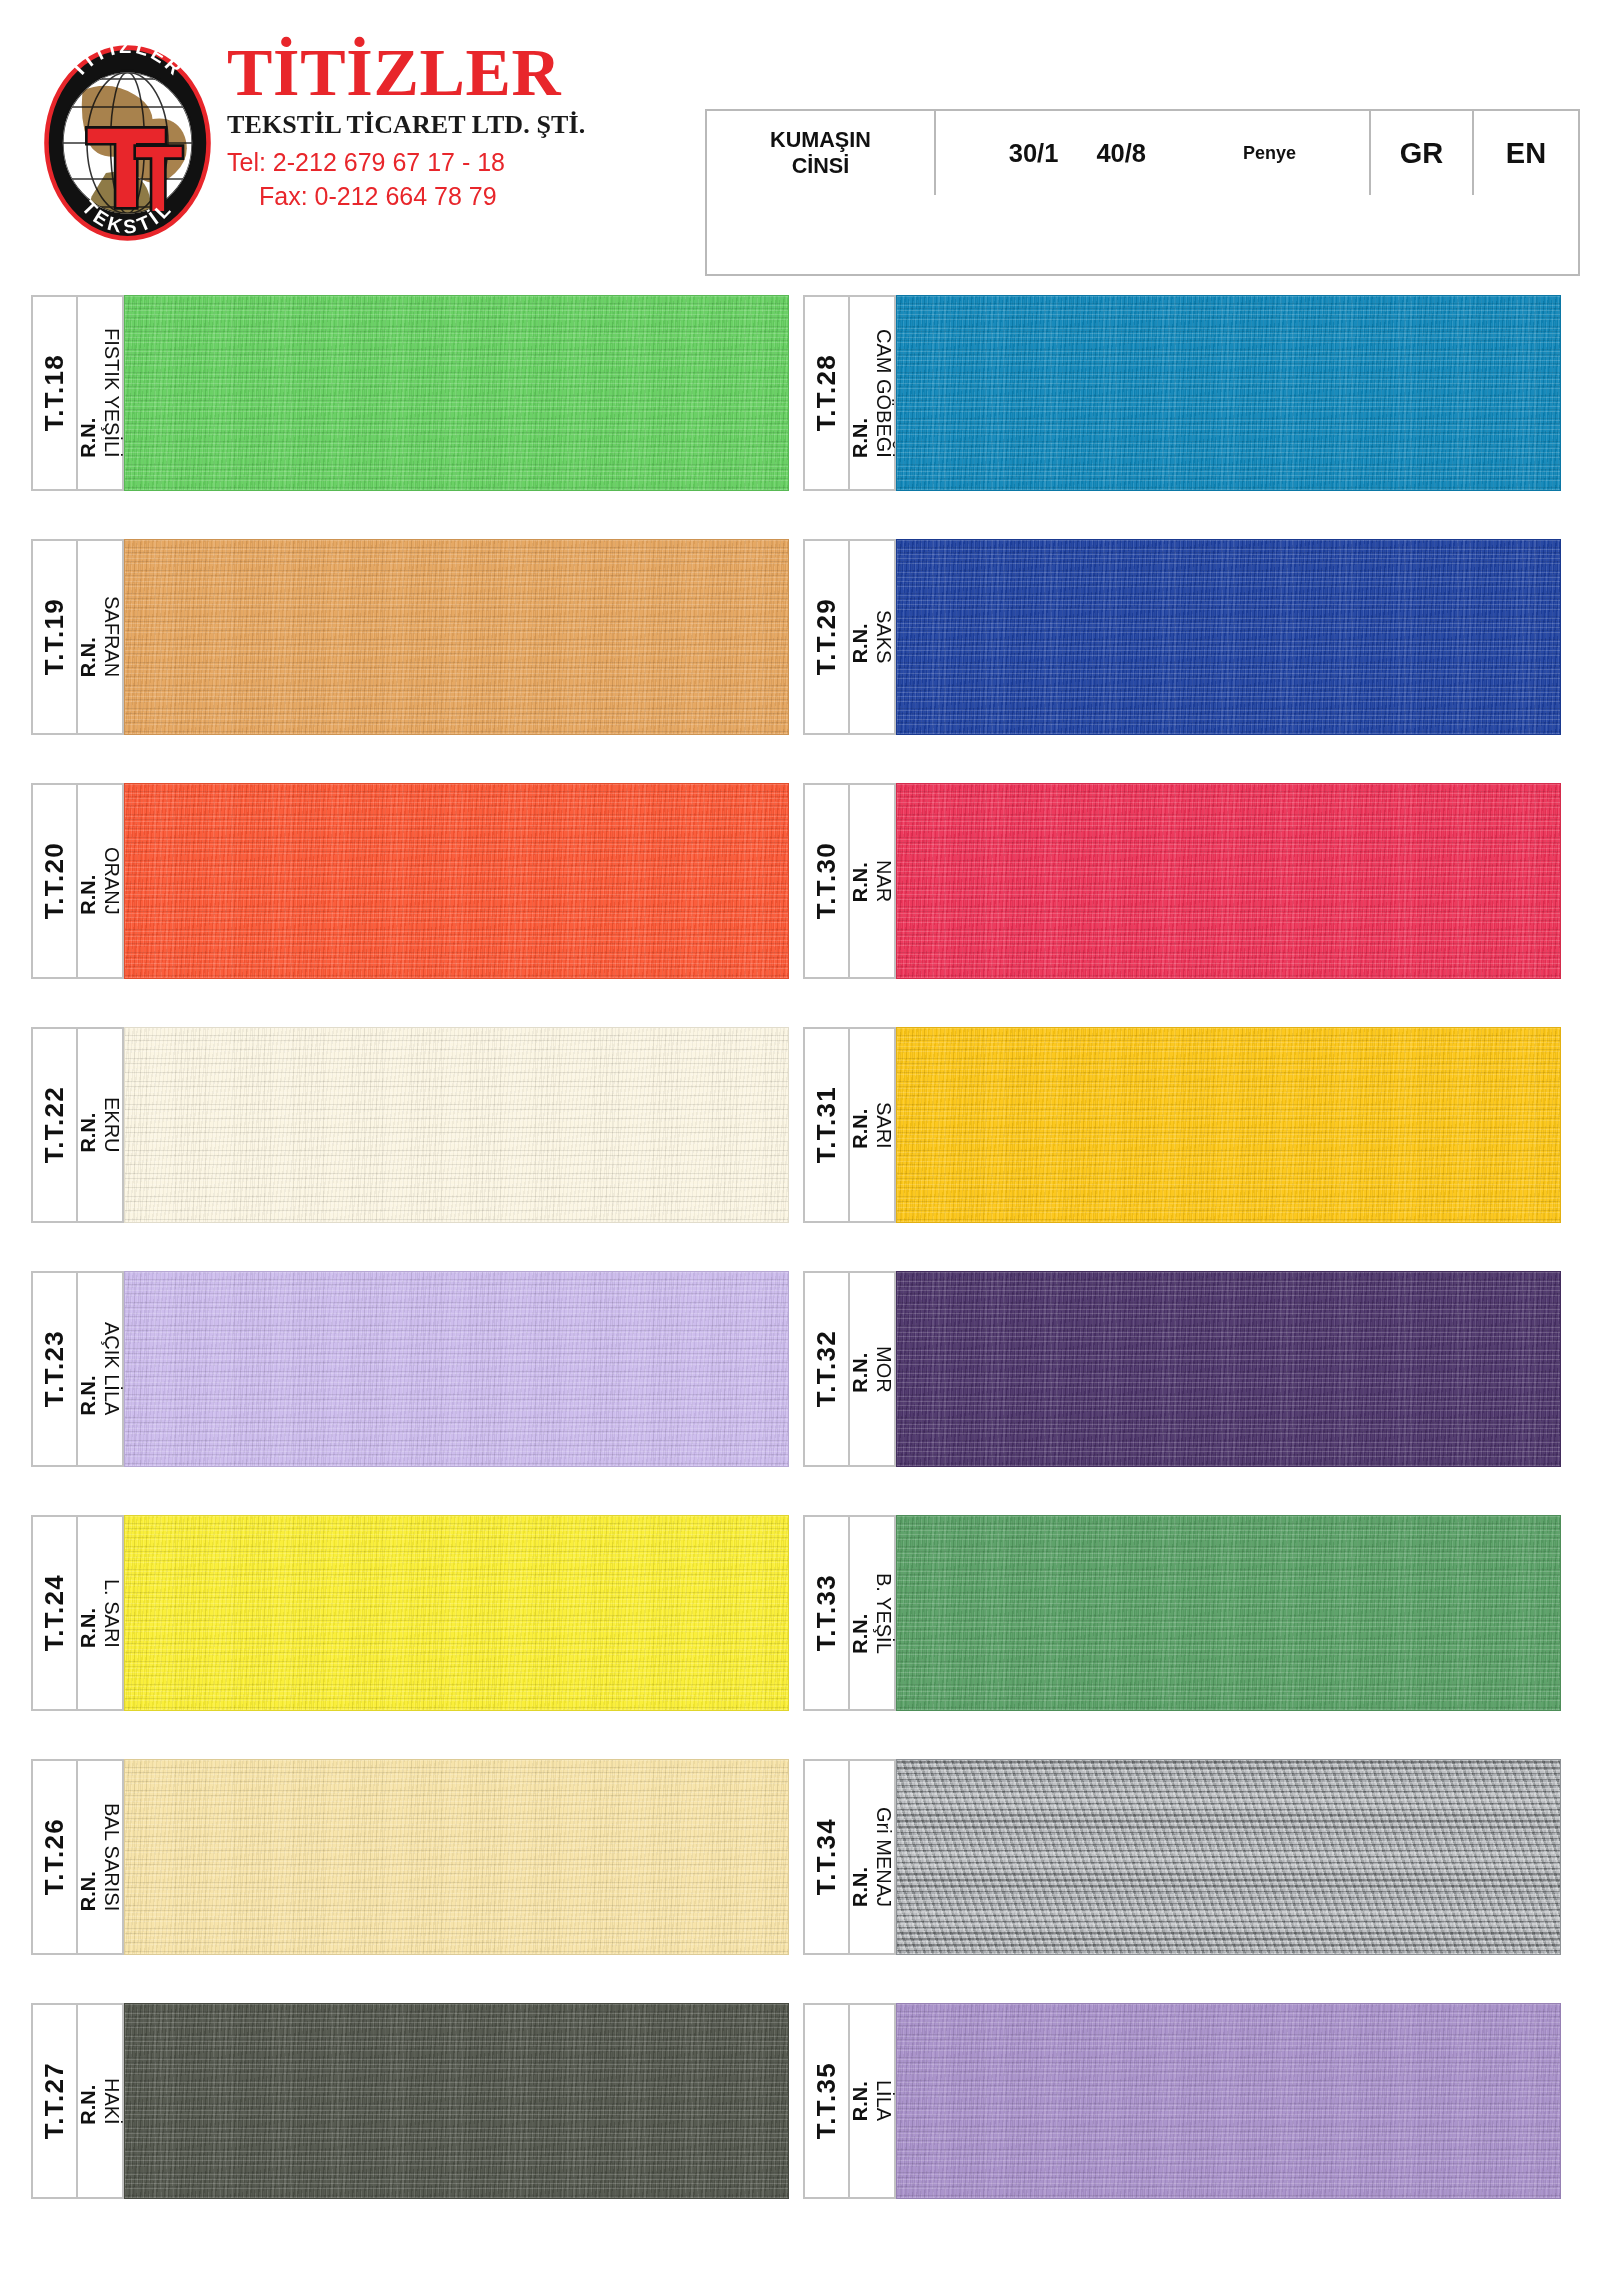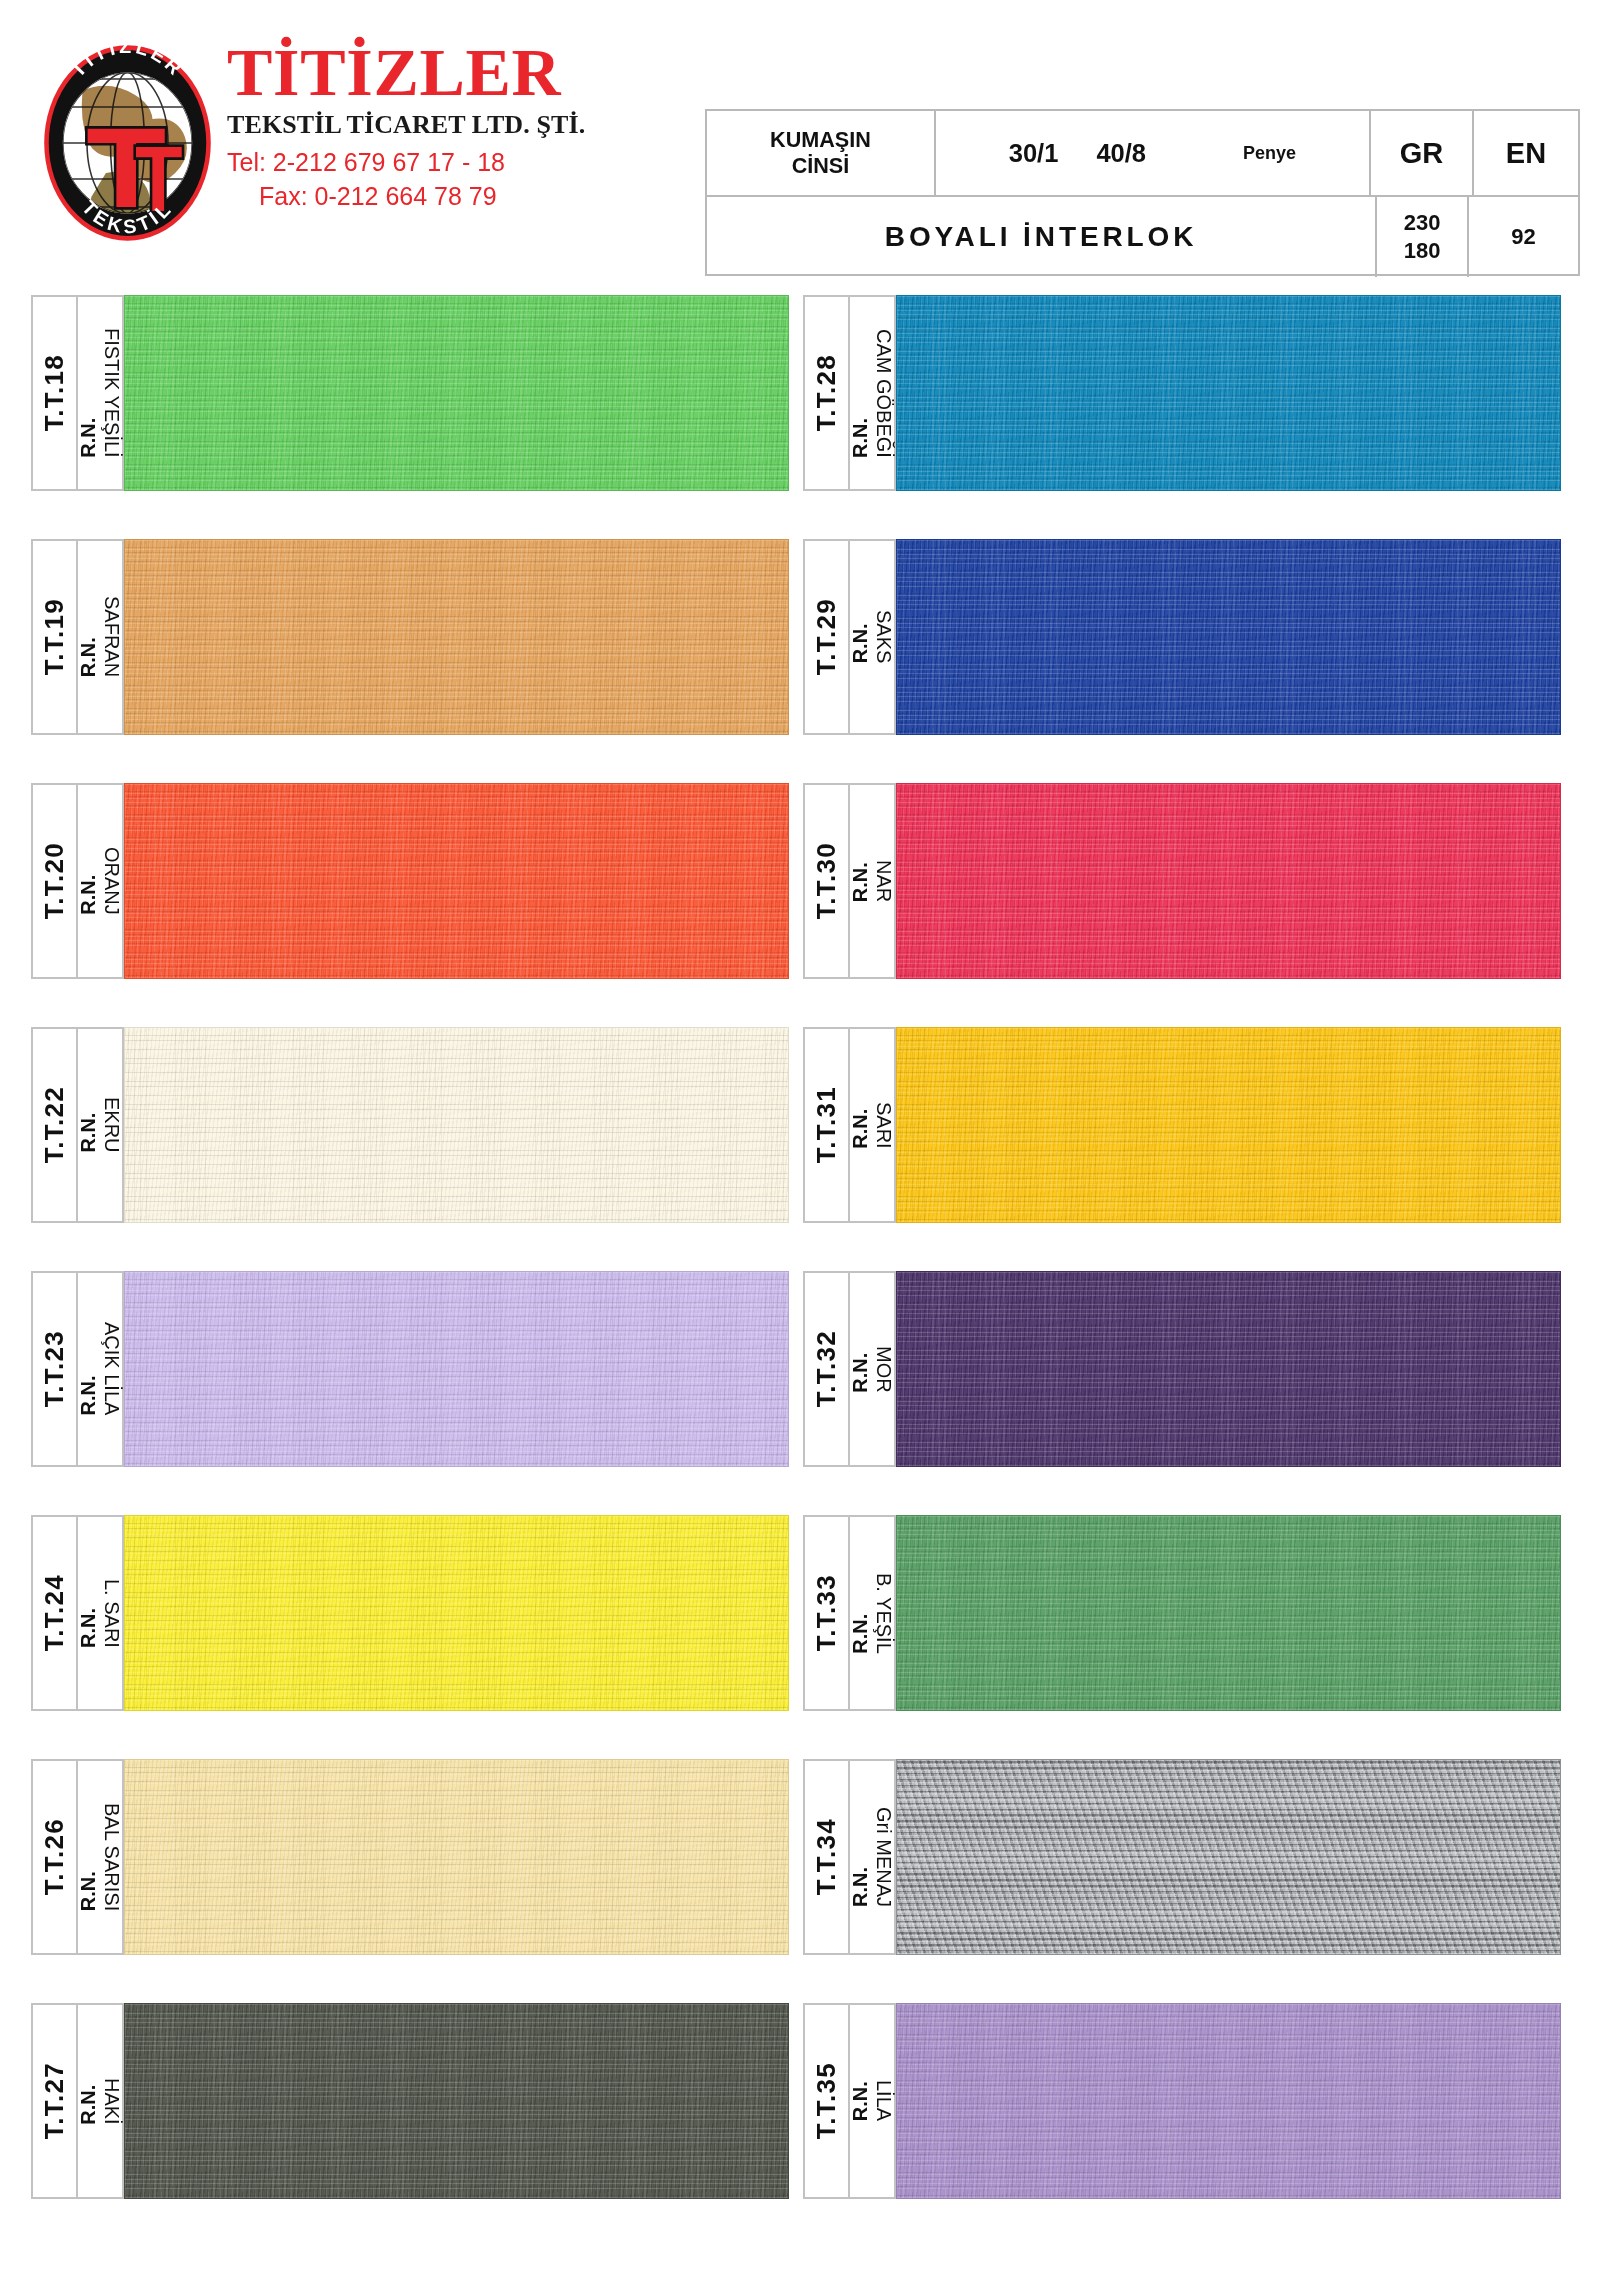--- a/index.html
+++ b/index.html
@@ -297,28 +297,20 @@
           <div>CİNSİ</div>
         </div>
         <div class="spec-cell c-yarn">
           <span class="y1">30/1</span>
           <span class="y2">40/8</span>
           <span class="y3">Penye</span>
         </div>
         <div class="spec-cell c-gr">GR</div>
         <div class="spec-cell c-en">EN</div>
       </div>
-      <div class="spec-row r2">
-        <div class="spec-cell c-name">BOYALI  İNTERLOK</div>
-        <div class="spec-cell c-grv">
-          <div>230</div>
-          <div>180</div>
-        </div>
-        <div class="spec-cell c-env">92</div>
-      </div>
     </div>
   </div>
 
   <div class="grid">
     <div class="col col-left" id="col-left">
         <div class="swatch-row">
           <div class="lbl lbl-code">
             <span>T.T.18</span>
           </div>
           <div class="lbl lbl-name">

